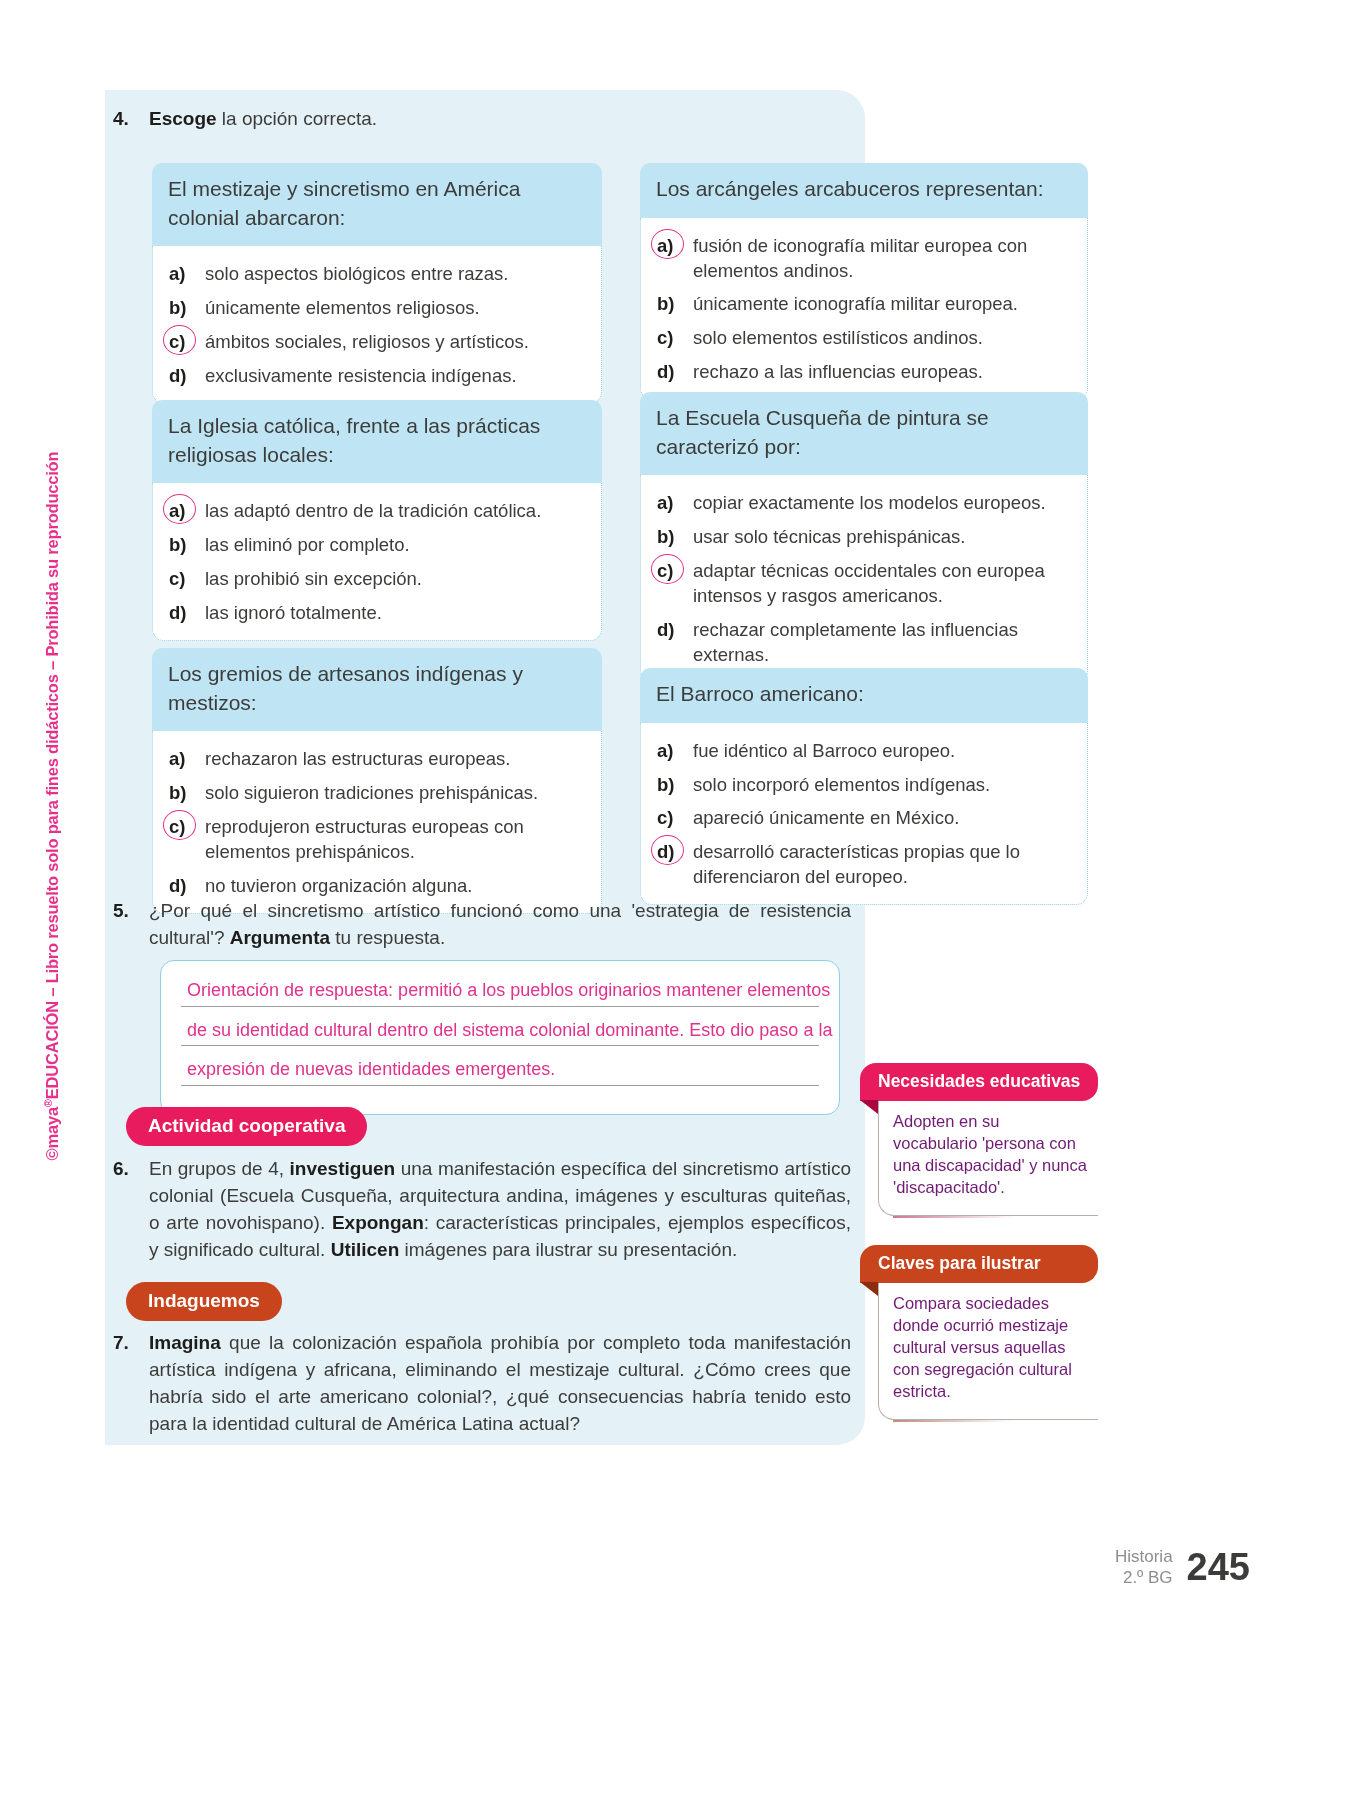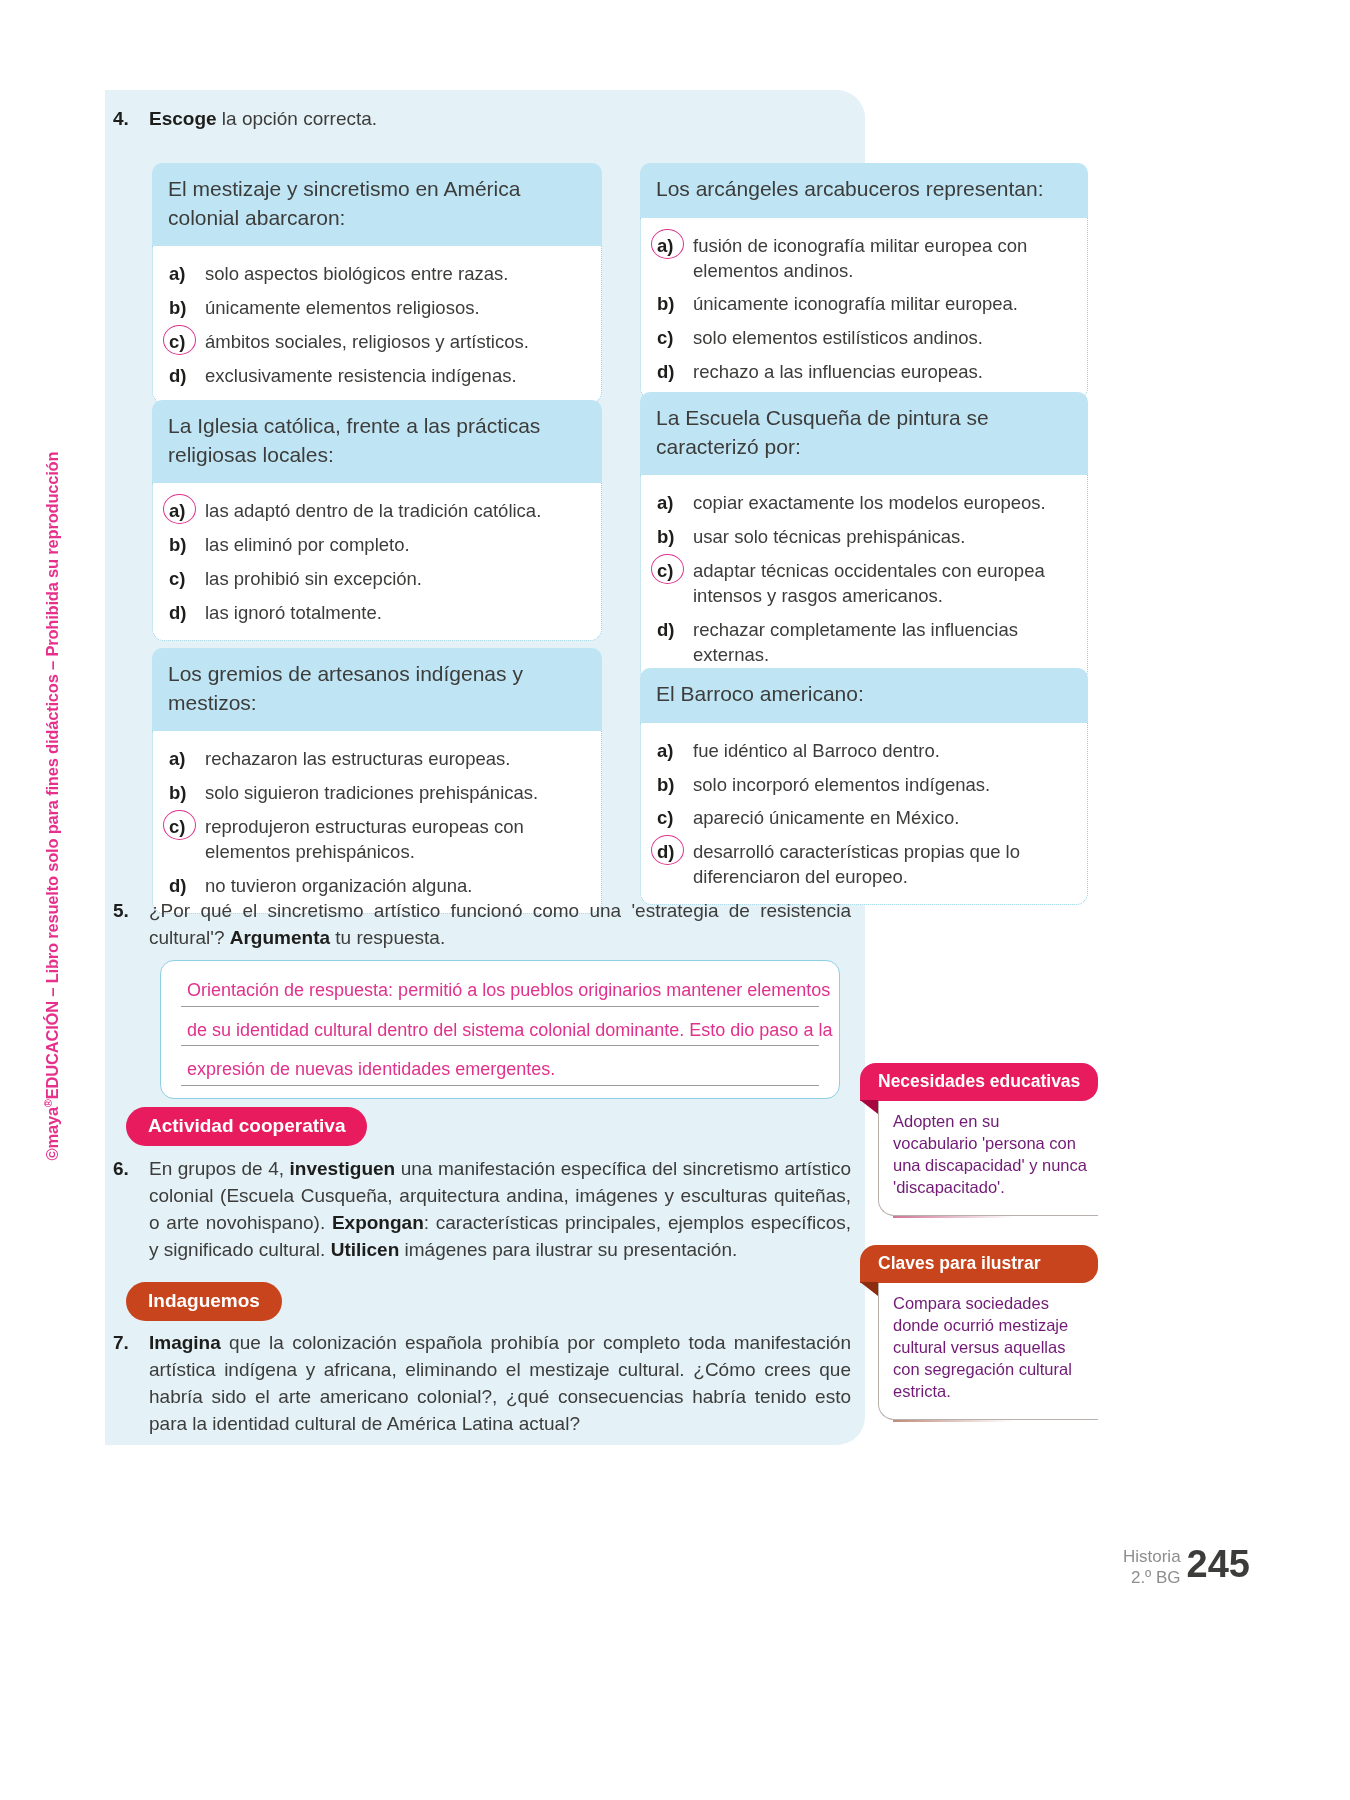--- a/index.html
+++ b/index.html
@@ -112,21 +112,21 @@
     pointer-events: none;
   }
   .opt-txt { flex: 1 1 auto; }
 
   
   .ans-box {
     position: absolute;
     background: #ffffff;
     border: 1.6px solid #8fcfe4;
     border-radius: 14px;
-    padding: 18px 20px 10px 20px;
+    padding: 18px 20px 26px 20px;
   }
   .ans-line {
     font-size: 18px;
     color: #e0328c;
     border-bottom: 1.2px solid #9b9b9b;
     padding: 0 4px 4px 6px;
     margin-bottom: 12px;
     line-height: 1.25;
     white-space: nowrap;
   }
@@ -193,22 +193,22 @@
   .note.pink   { --fold: #a8063f; }
   .note.pink   .note-head { background: #e81b5e; }
   .note.orange { --fold: #8c2d0f; }
   .note.orange .note-head { background: #c8441d; }
 
   
   .footer {
     position: absolute;
     right: 100px; bottom: 212px;
     display: flex;
-    align-items: flex-start;
-    gap: 6px;
+    align-items: center;
+    gap: 14px;
   }
   .footer-sub {
     text-align: right;
     font-size: 17px;
     color: #8d8d8d;
     line-height: 1.2;
   }
   .footer-page {
     font-size: 38px;
     font-weight: bold;
@@ -340,21 +340,21 @@
         <span class="opt-txt">no tuvieron organización alguna.</span>
       </div>
     </div>
   </div>
 
   <div class="mc" style="left:640px; top:668px; width:448px;">
     <div class="mc-stem">El Barroco americano:</div>
     <div class="mc-opts">
       <div class="mc-opt">
         <span class="opt-let">a)</span>
-        <span class="opt-txt">fue idéntico al Barroco dentro.</span>
+        <span class="opt-txt">fue idéntico al Barroco europeo.</span>
       </div>
       <div class="mc-opt">
         <span class="opt-let">b)</span>
         <span class="opt-txt">solo incorporó elementos indígenas.</span>
       </div>
       <div class="mc-opt">
         <span class="opt-let">c)</span>
         <span class="opt-txt">apareció únicamente en México.</span>
       </div>
       <div class="mc-opt">

